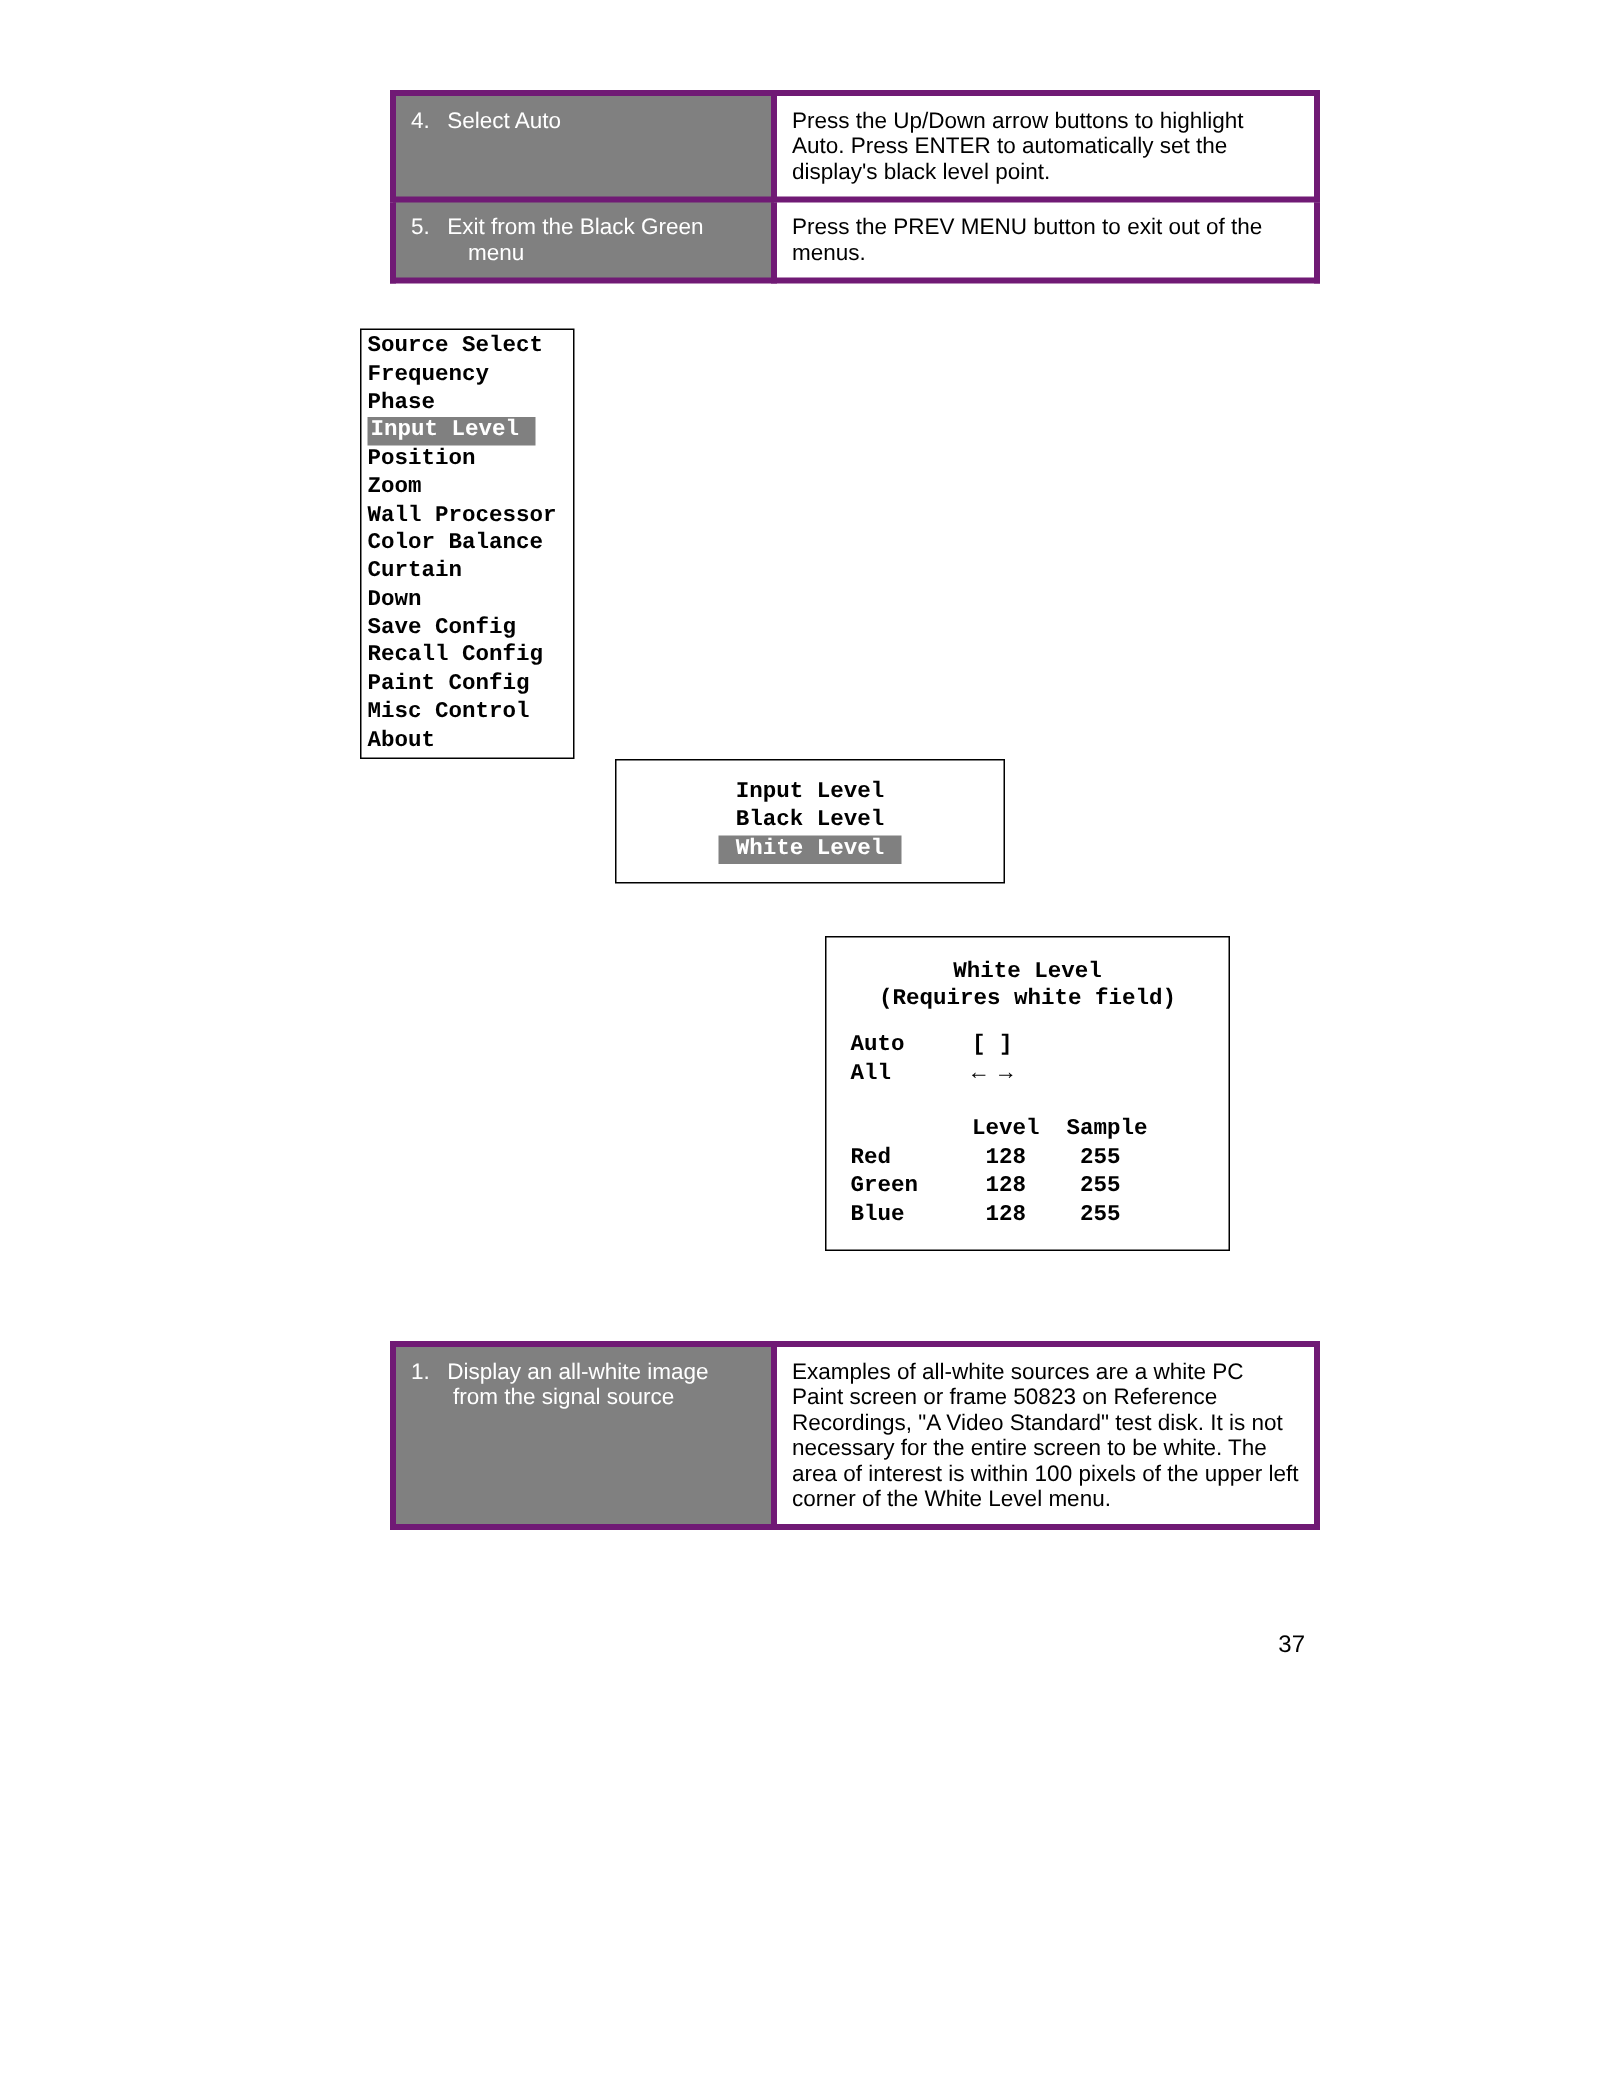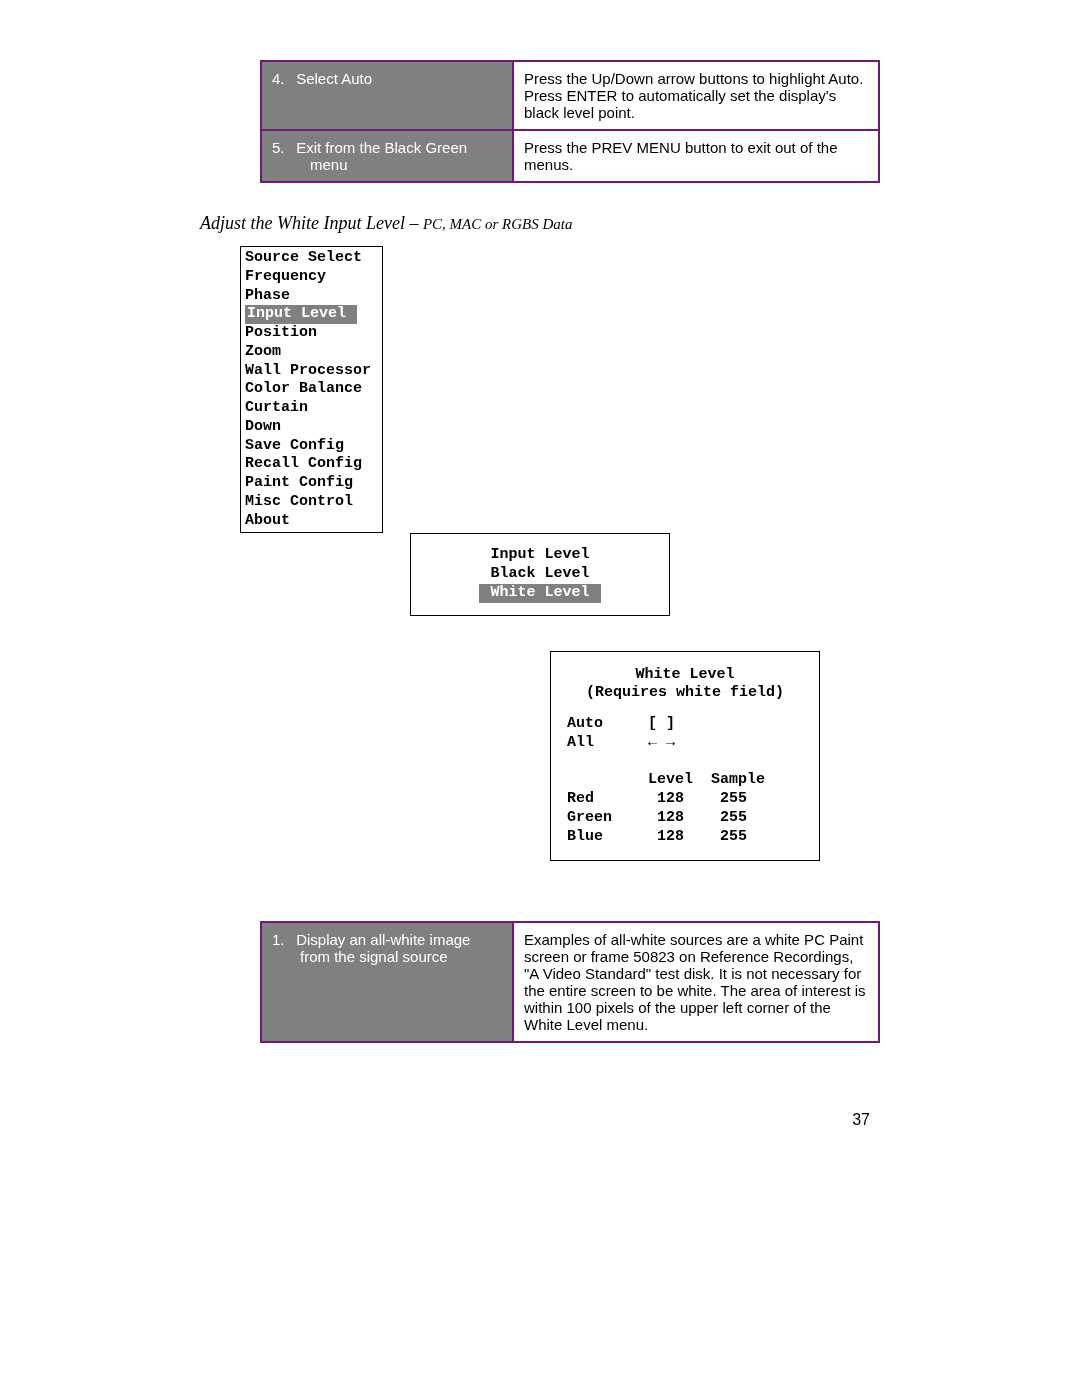--- a/index.html
+++ b/index.html
@@ -22,21 +22,21 @@
     font-size: 16px;
     margin-bottom: 35px;
   }
   .instruction-table {
     border-collapse: collapse;
     margin-left: 160px;
     width: 620px;
     margin-bottom: 30px;
   }
   .instruction-table td {
-    border: 2px solid #701a75;
+    border: 4px solid #701a75;
     vertical-align: top;
     padding: 8px 10px;
     font-size: 15px;
   }
   .instruction-table td.step-cell {
     background: #808080;
     color: #fff;
     width: 230px;
   }
   .step-num {
@@ -136,23 +136,20 @@
       <td class="step-cell">
         <span class="step-num">5.</span>
         <span class="step-text">Exit from the Black Green</span><br>
         <span style="margin-left:38px">menu</span>
       </td>
       <td>Press the PREV MENU button to exit out of the menus.</td>
     </tr>
   </tbody>
     </table>
 
-  <div class="section-heading">
-    <span>Adjust the White Input Level – </span><span class="sub">PC, MAC or RGBS Data</span>
-  </div>
 
 
   <div class="menu-box main-menu" id="main-menu">
       <div class="menu-item">Source Select</div>
       <div class="menu-item">Frequency</div>
       <div class="menu-item">Phase</div>
       <div class="menu-item"><span class="menu-item highlighted">Input Level </span></div>
       <div class="menu-item">Position</div>
       <div class="menu-item">Zoom</div>
       <div class="menu-item">Wall Processor</div>

